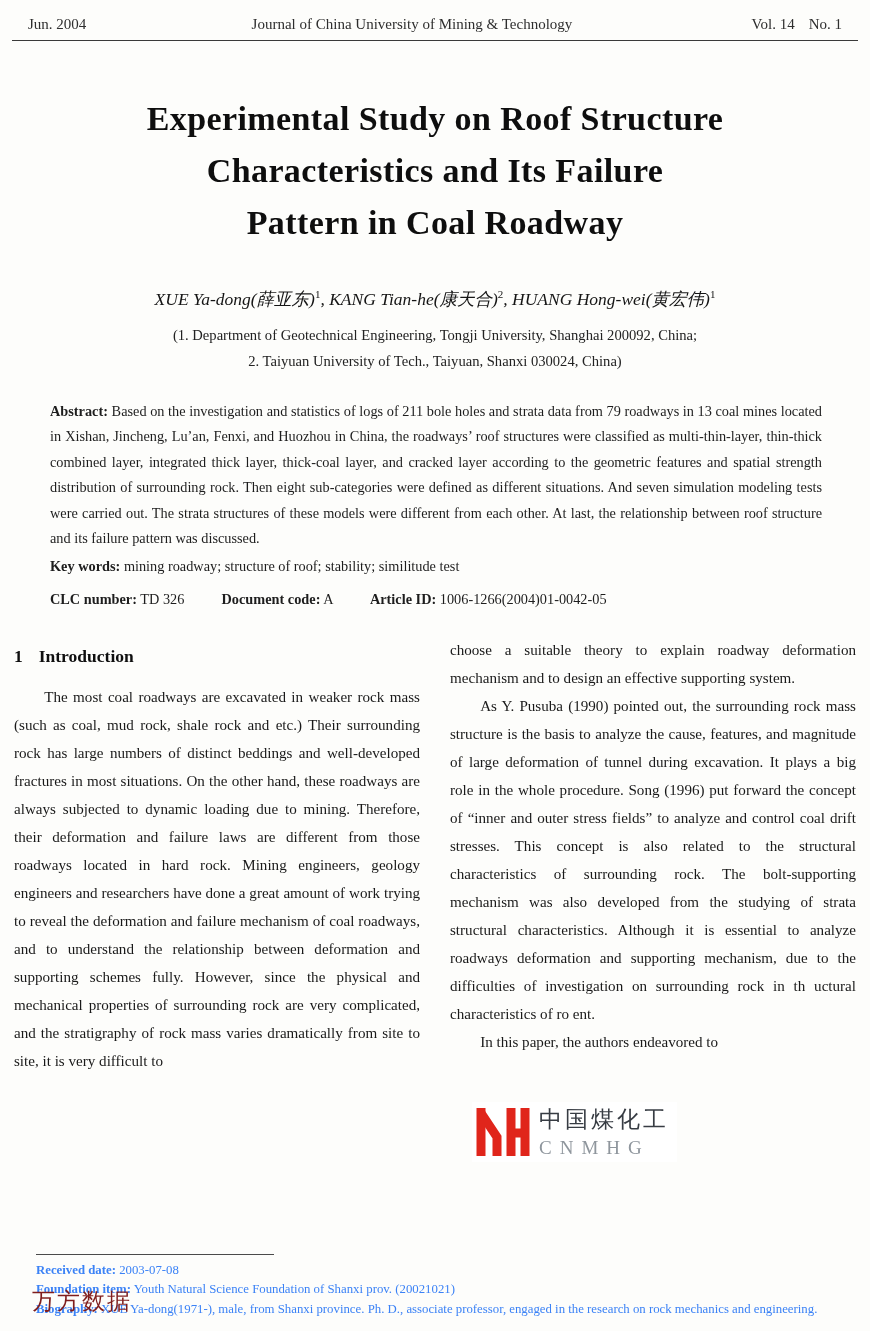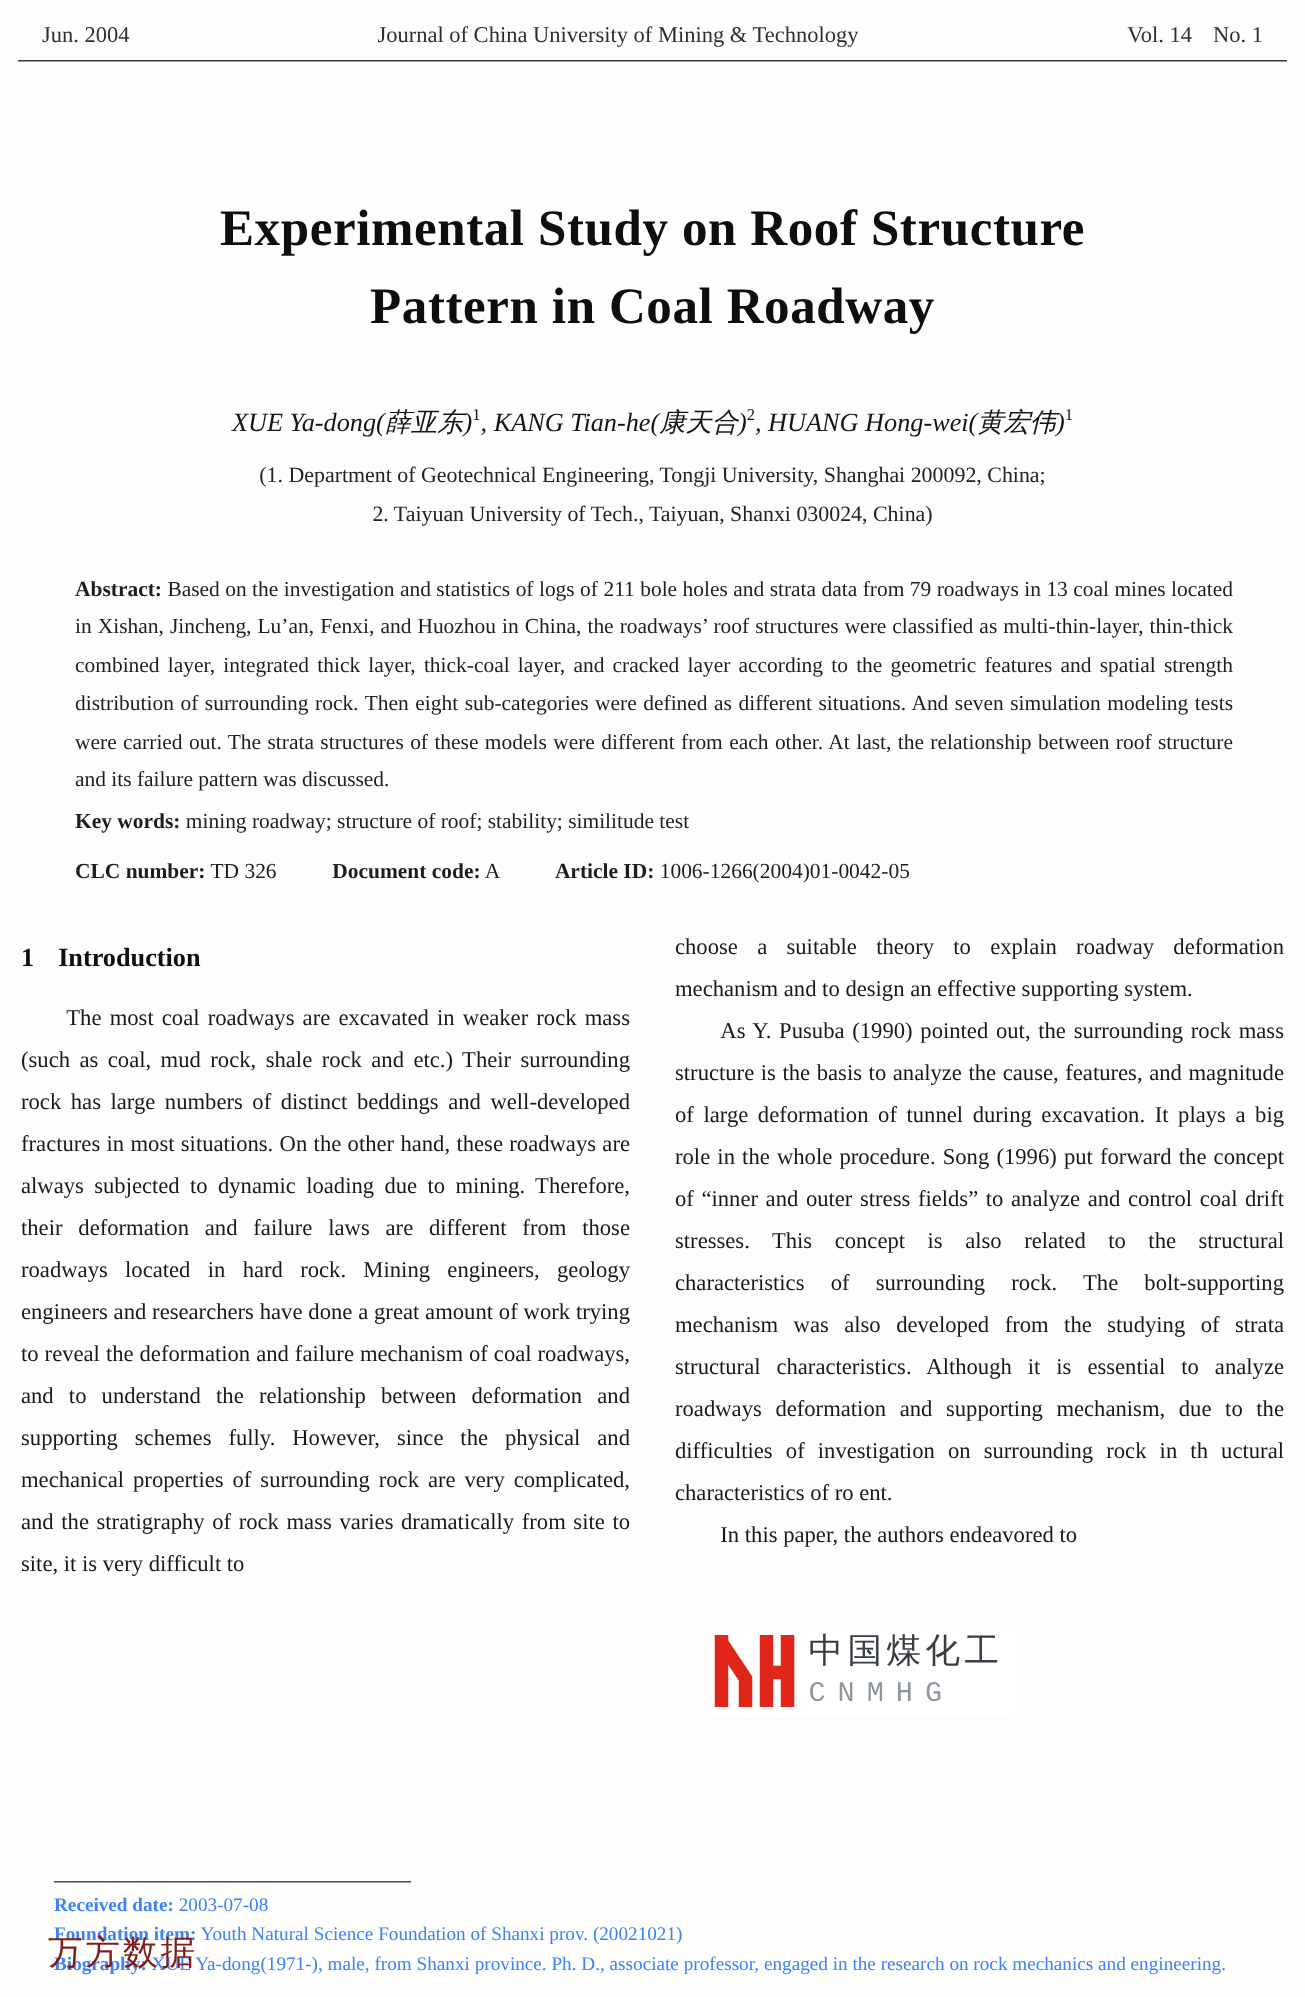--- a/index.html
+++ b/index.html
@@ -18,21 +18,21 @@
   .journal-header {
     display: flex; justify-content: space-between; align-items: baseline;
     padding: 16px 28px 7px 28px;
     font-size: 15px; color: #2e2e2e;
   }
   .vol-no span { margin-left: 14px; }
   .header-rule { border-top: 1.6px solid #3a3a3a; margin: 0 12px; height: 0; }
 
   
   .article-title {
-    margin-top: 86px; text-align: center;
+    margin-top: 52px; text-align: center;
     font-size: 34px; font-weight: bold; line-height: 52px;
     letter-spacing: 0.4px; color: #0e0e0e;
   }
   .authors {
     margin-top: 38px; text-align: center;
     font-style: italic; font-size: 17.5px; color: #151515;
   }
   .authors sup { font-size: 11px; font-style: normal; vertical-align: super; }
   .affiliations {
     margin-top: 11px; text-align: center;
@@ -71,21 +71,21 @@
     background: rgba(255,255,255,0.96);
     padding: 3px 8px 3px 2px;
   }
   .wm-texts { display: flex; flex-direction: column; }
   .wm-cn {
     font-size: 23px; letter-spacing: 3px; color: #373c43;
     font-family: "DejaVu Sans", sans-serif; line-height: 27px;
   }
   .wm-en {
     font-size: 19px; letter-spacing: 8px; color: #8f969d;
-    font-family: Liberation Mono, monospace; line-height: 23px; margin-top: 3px;
+    font-family: Liberation Serif, serif; line-height: 23px; margin-top: 3px;
   }
 
   
   .footnote {
     position: absolute; left: 36px; right: 34px; bottom: 12px;
     font-size: 12.8px; line-height: 19.5px; color: #3b82f6;
   }
   .footnote-rule { width: 238px; border-top: 1.2px solid #4a4a4a; margin-bottom: 6px; }
   .footnote p.bio { padding-left: 76px; text-indent: -76px; }
 
@@ -102,20 +102,21 @@
 
   <header class="journal-header">
     <span>Jun. 2004</span>
     <span>Journal of China University of Mining &amp; Technology</span>
     <span class="vol-no"><span>Vol. 14</span><span>No. 1</span></span>
   </header>
   <div class="header-rule"></div>
 
   <h1 class="article-title">
     <div>Experimental Study on Roof Structure</div>
+    <div>Characteristics and Its Failure</div>
     <div>Pattern in Coal Roadway</div>
   </h1>
 
   <div class="authors"><span>XUE Ya-dong(薛亚东)</span><sup>1</sup><span>, </span><span>KANG Tian-he(康天合)</span><sup>2</sup><span>, </span><span>HUANG Hong-wei(黄宏伟)</span><sup>1</sup></div>
 
   <div class="affiliations">
     <div>(1. Department of Geotechnical Engineering, Tongji University, Shanghai 200092, China;</div>
     <div>2. Taiyuan University of Tech., Taiyuan, Shanxi 030024, China)</div>
   </div>
 

